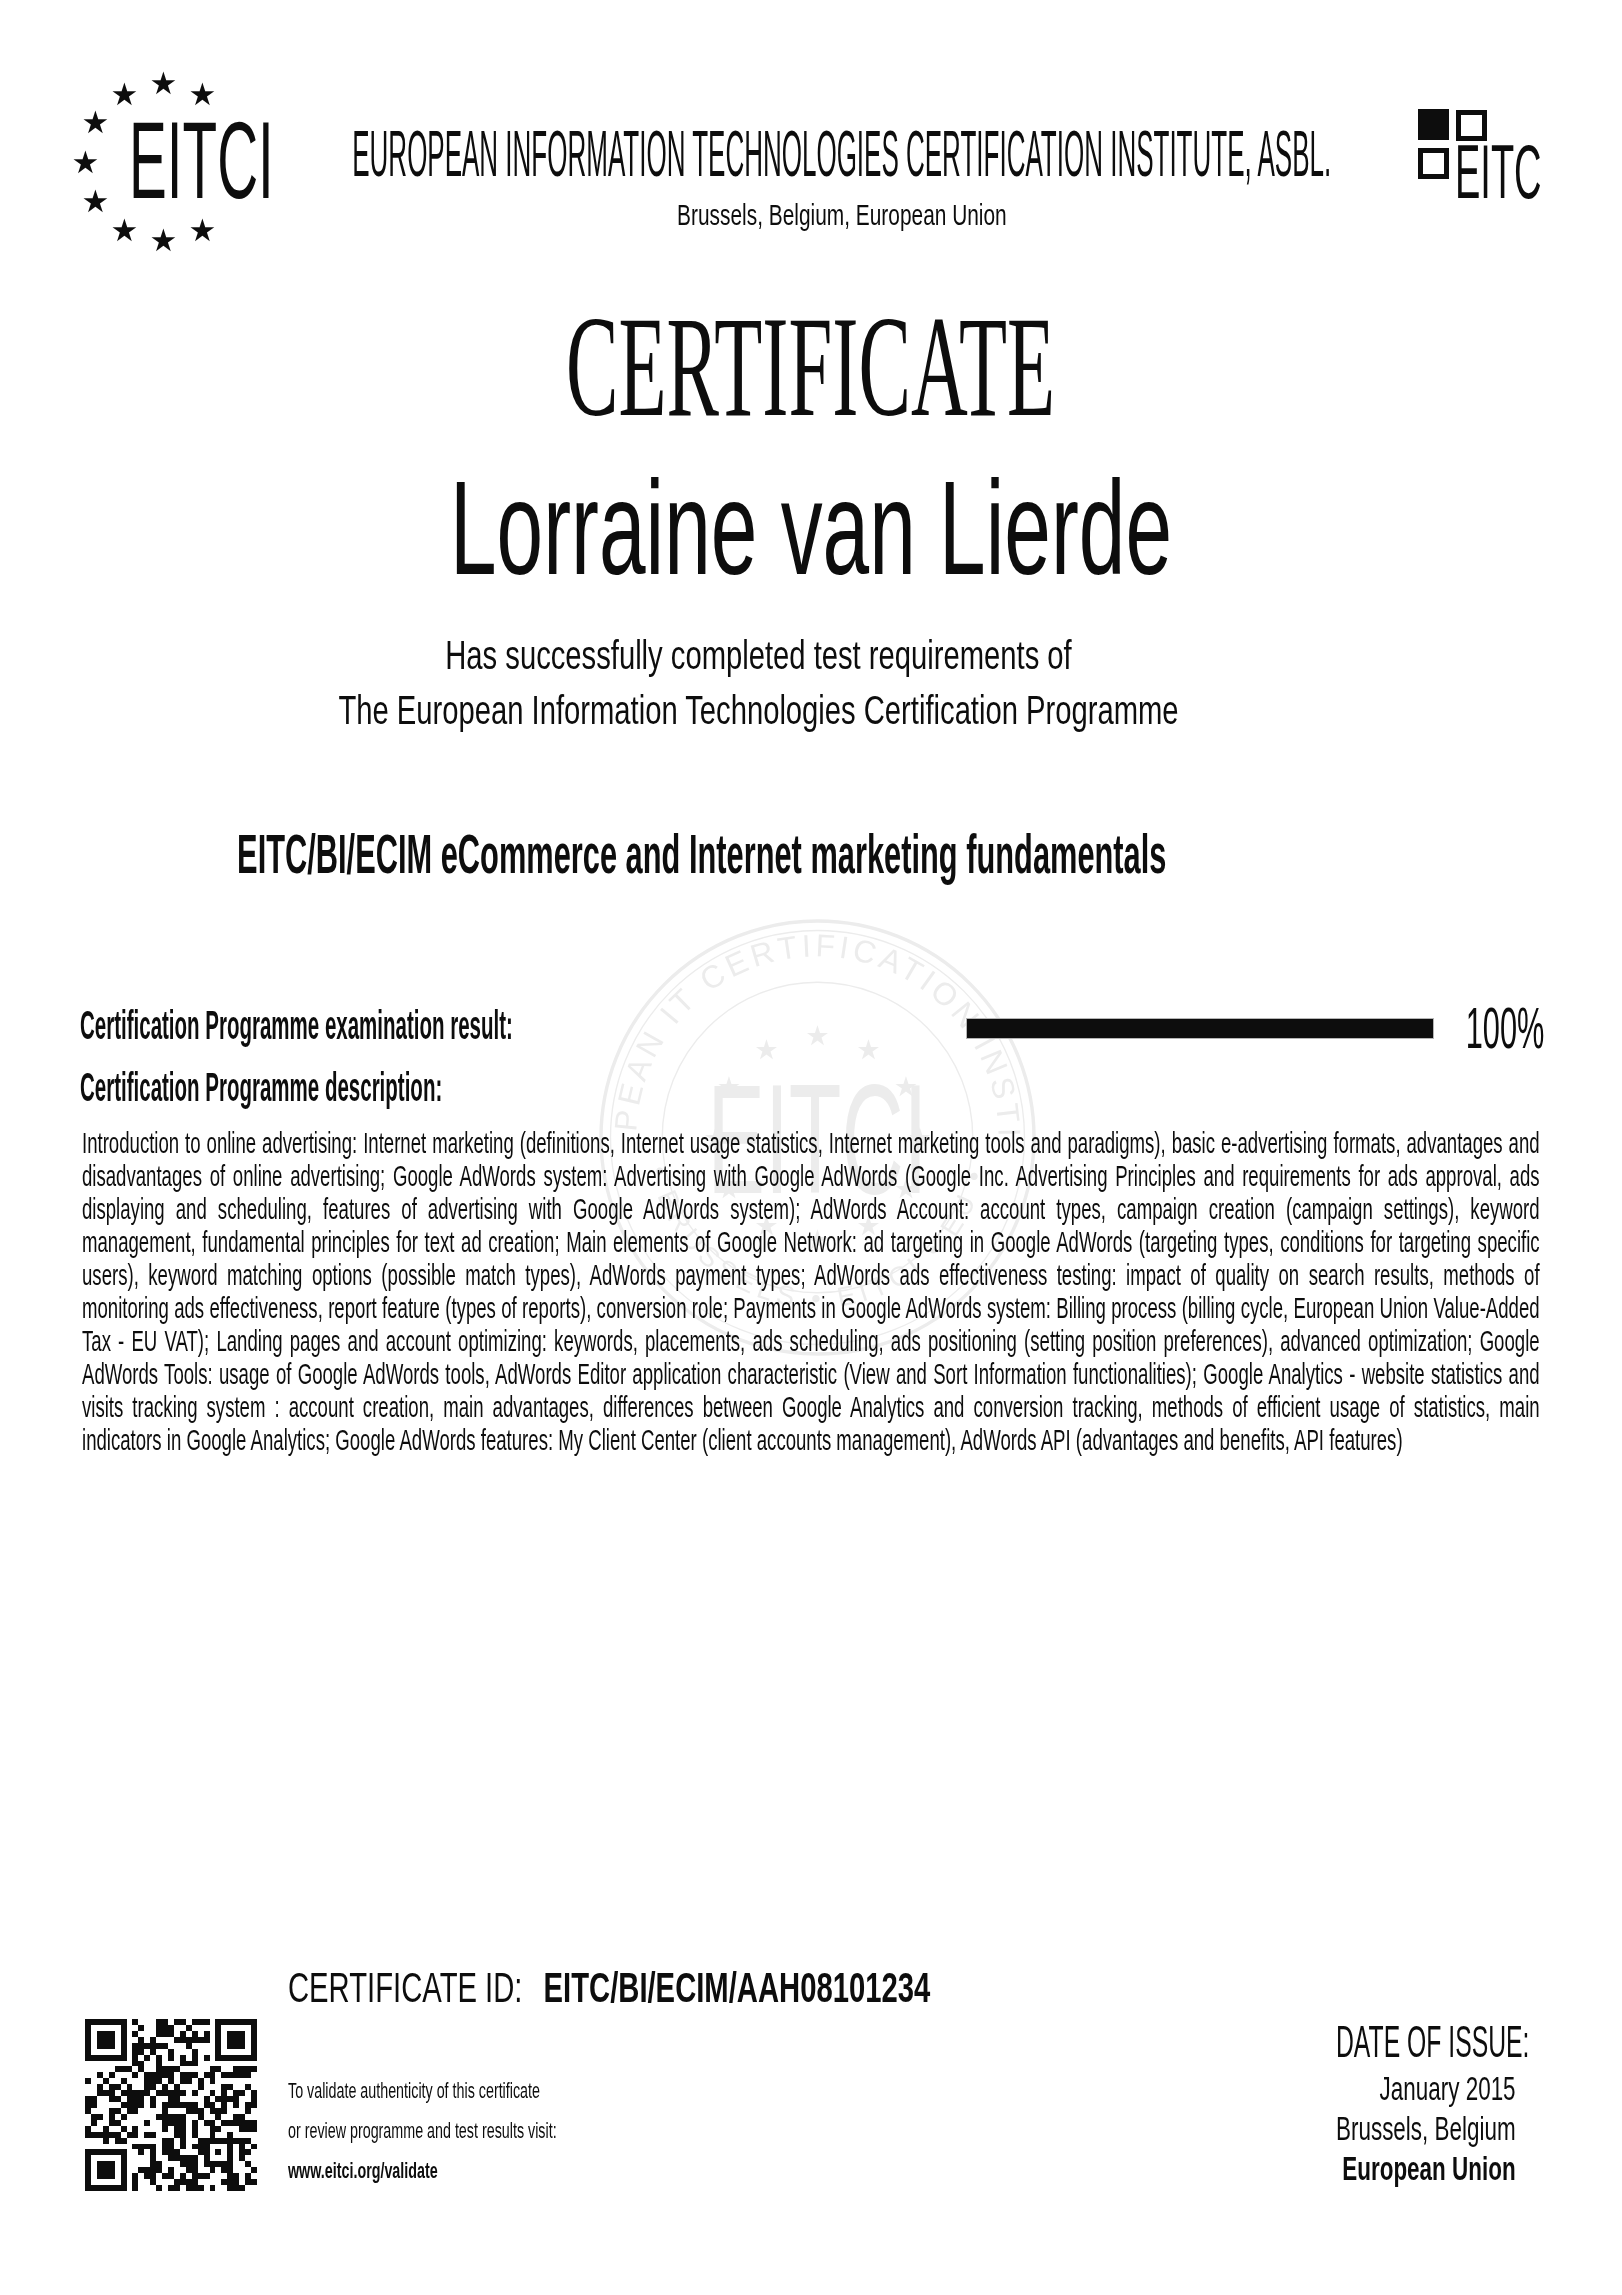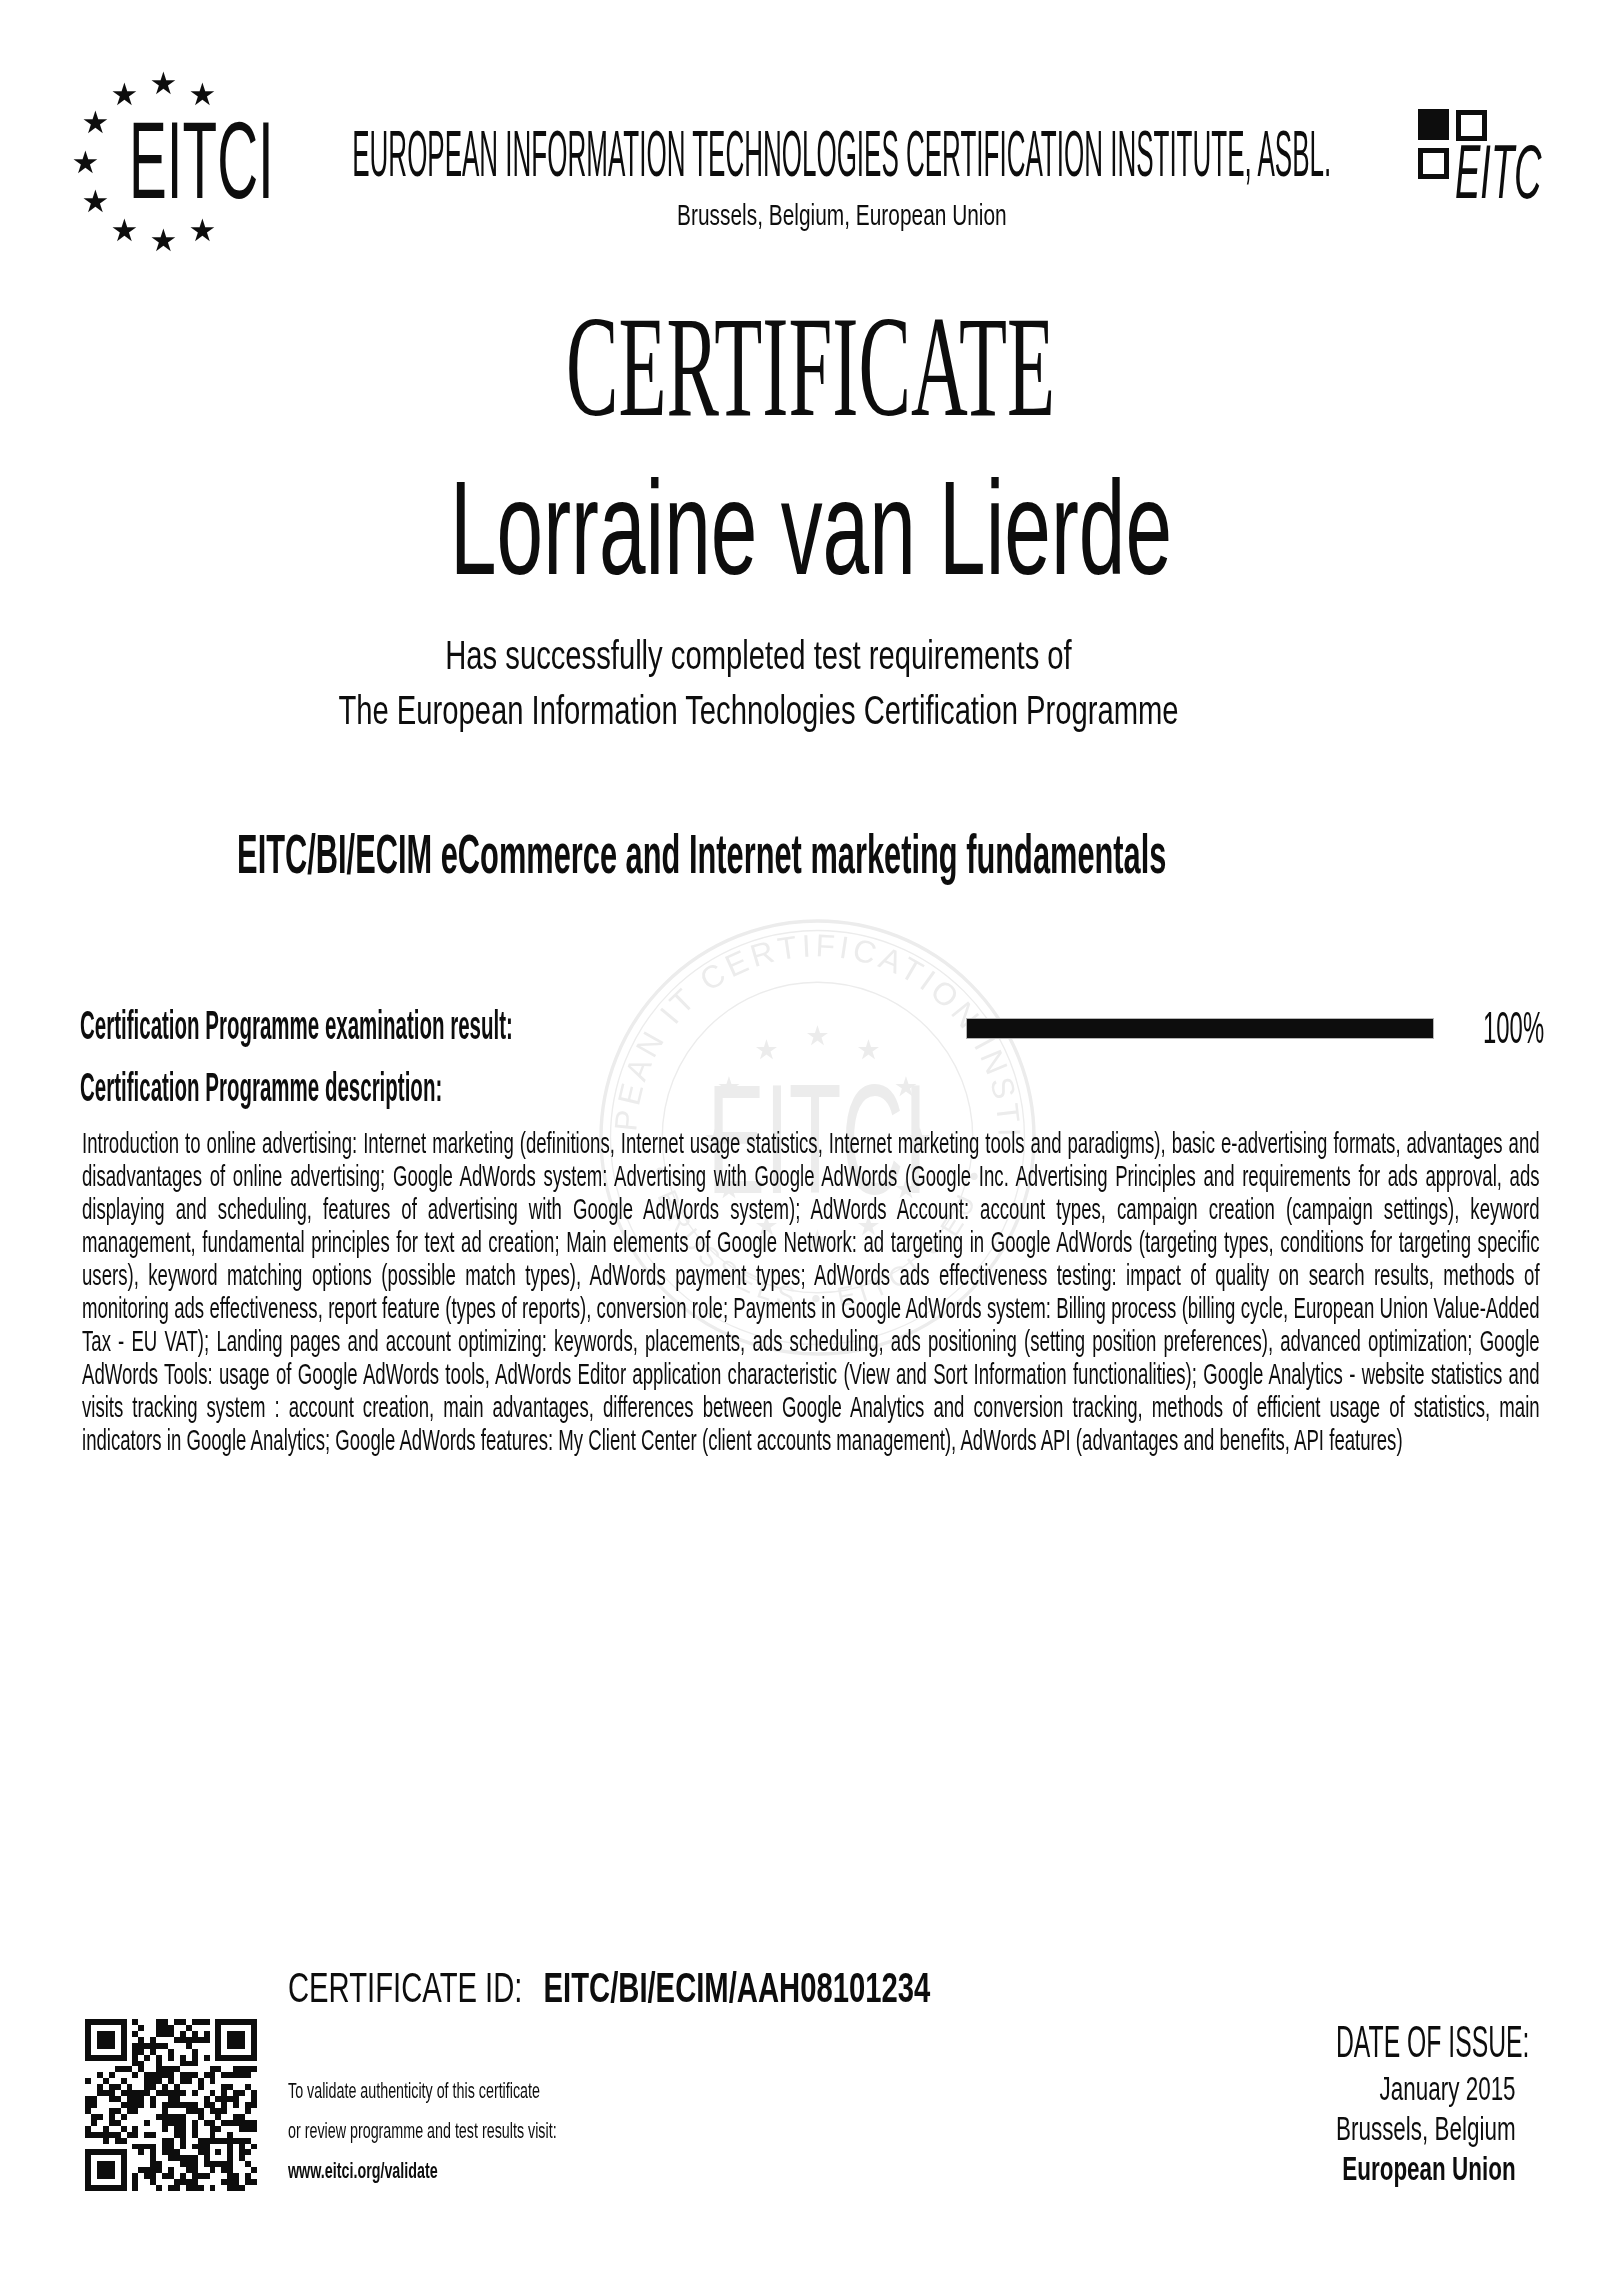--- a/index.html
+++ b/index.html
@@ -83,21 +83,21 @@
     </div>
   </div>
 
   <div class="abs ctr" style="left:0;top:121px;width:1683px;">
     <span class="scxc" style="font-size:65px;line-height:65px;transform:scaleX(0.40);">EUROPEAN INFORMATION TECHNOLOGIES CERTIFICATION INSTITUTE, ASBL.</span>
   </div>
   <div class="abs ctr" style="left:0;top:201px;width:1683px;">
     <span class="scxc" style="font-size:29px;line-height:29px;transform:scaleX(0.72);">Brussels, Belgium, European Union</span>
   </div>
 
-  <div class="abs" style="left:1404px;top:95px;width:218px;height:150px;font-style:italic;">
+  <div class="abs" style="left:1404px;top:95px;width:218px;height:150px;">
     <span class="sq sq-fill" style="left:13.6px;top:13.6px;"></span>
     <span class="sq sq-line" style="left:52px;top:15px;"></span>
     <span class="sq sq-line" style="left:13.6px;top:53px;"></span>
     <div class="abs" style="left:51px;top:39px;font-size:76px;line-height:76px;">
       <span class="scx" style="transform:scaleX(0.50);">EITC</span>
     </div>
   </div>
 
   <div class="abs ctr" style="left:0;top:296px;width:1622px;font-family:Liberation Serif, serif;">
     <span class="scxc" style="font-size:143px;line-height:143px;transform:scaleX(0.55);">CERTIFICATE</span>
@@ -117,21 +117,21 @@
   <div class="abs ctr" style="left:0;top:827px;width:1404px;">
     <span class="scxc b" style="font-size:55px;line-height:55px;transform:scaleX(0.56);">EITC/BI/ECIM eCommerce and Internet marketing fundamentals</span>
   </div>
 
   <div class="abs" style="left:80px;top:1005px;font-size:41px;line-height:41px;">
     <span class="scx b" style="transform:scaleX(0.50);">Certification Programme examination result:</span>
   </div>
   <div class="bar-track">
     <div class="bar-fill" style="width: 100%;"></div>
   </div>
-  <div class="abs" style="right:78px;top:1005px;font-size:45px;line-height:45px;display:flex;justify-content:flex-end;align-items:flex-end;">
+  <div class="abs" style="right:78px;top:1005px;font-size:58px;line-height:45px;display:flex;justify-content:flex-end;align-items:flex-end;">
     <span class="scxr" style="transform:scaleX(0.53);">100%</span>
   </div>
 
   <div class="abs" style="left:80px;top:1067px;font-size:41px;line-height:41px;">
     <span class="scx b" style="transform:scaleX(0.50);">Certification Programme description:</span>
   </div>
   <div class="desc">Introduction to online advertising: Internet marketing (definitions, Internet usage statistics, Internet marketing tools and paradigms), basic e-advertising formats, advantages and disadvantages of online advertising; Google AdWords system: Advertising with Google AdWords (Google Inc. Advertising Principles and requirements for ads approval, ads displaying and scheduling, features of advertising with Google AdWords system); AdWords Account: account types, campaign creation (campaign settings), keyword management, fundamental principles for text ad creation; Main elements of Google Network: ad targeting in Google AdWords (targeting types, conditions for targeting specific users), keyword matching options (possible match types), AdWords payment types; AdWords ads effectiveness testing: impact of quality on search results, methods of monitoring ads effectiveness, report feature (types of reports), conversion role; Payments in Google AdWords system: Billing process (billing cycle, European Union Value-Added Tax - EU VAT); Landing pages and account optimizing: keywords, placements, ads scheduling, ads positioning (setting position preferences), advanced optimization; Google AdWords Tools: usage of Google AdWords tools, AdWords Editor application characteristic (View and Sort Information functionalities); Google Analytics - website statistics and visits tracking system : account creation, main advantages, differences between Google Analytics and conversion tracking, methods of efficient usage of statistics, main indicators in Google Analytics; Google AdWords features: My Client Center (client accounts management), AdWords API (advantages and benefits, API features)</div>
 
   <svg id="qr" class="abs" style="left:85px;top:2019px;" width="172" height="172" viewBox="0 0 29 29" shape-rendering="crispEdges">
       <rect x="0" y="0" width="1" height="1" fill="#0d0d0d"></rect>

